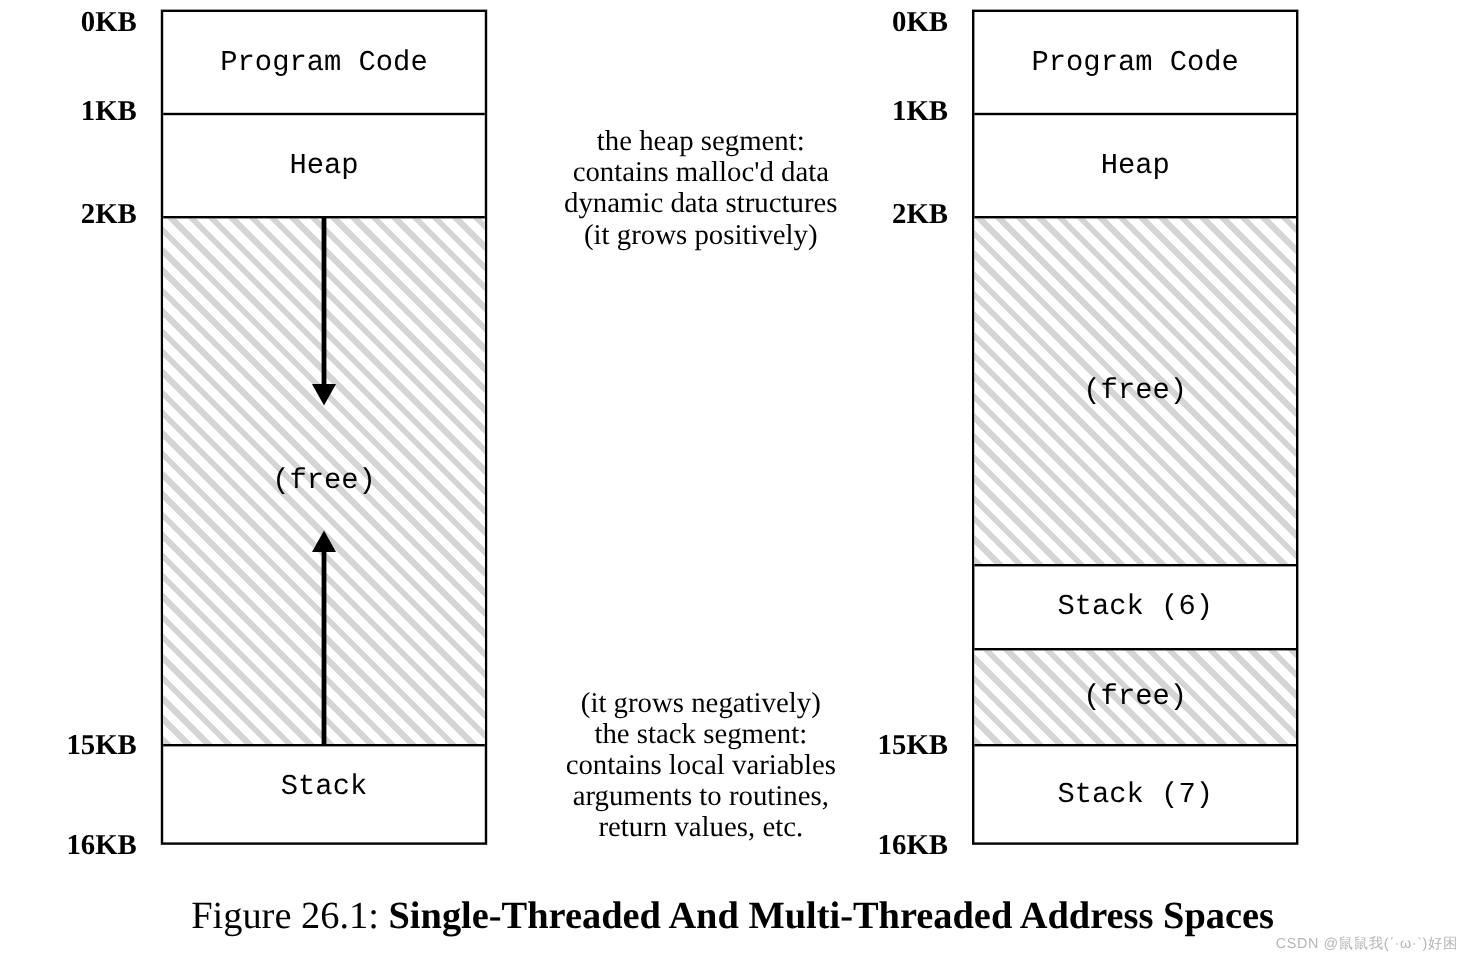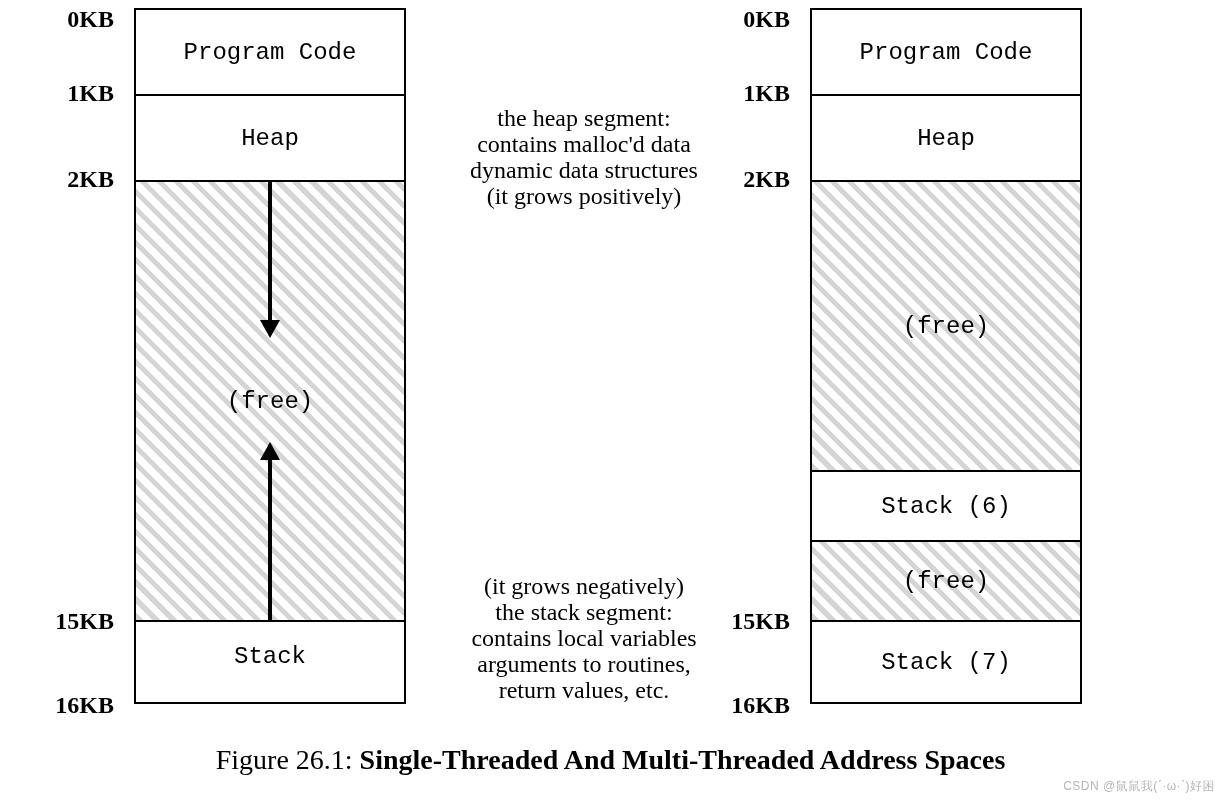--- a/index.html
+++ b/index.html
@@ -20,21 +20,21 @@
     top: 8px;
     width: 1190px;
     height: 700px;
   }
   .caption {
     position: absolute;
     left: 0;
     width: 1221px;
     top: 744px;
     text-align: center;
-    font-size: 28px;
+    font-size: 32px;
   }
   .caption .fig-strong {
     font-weight: 700;
   }
   .watermark {
     position: absolute;
     right: 6px;
     bottom: 6px;
     font-family: Arial, sans-serif;
     font-size: 12px;

